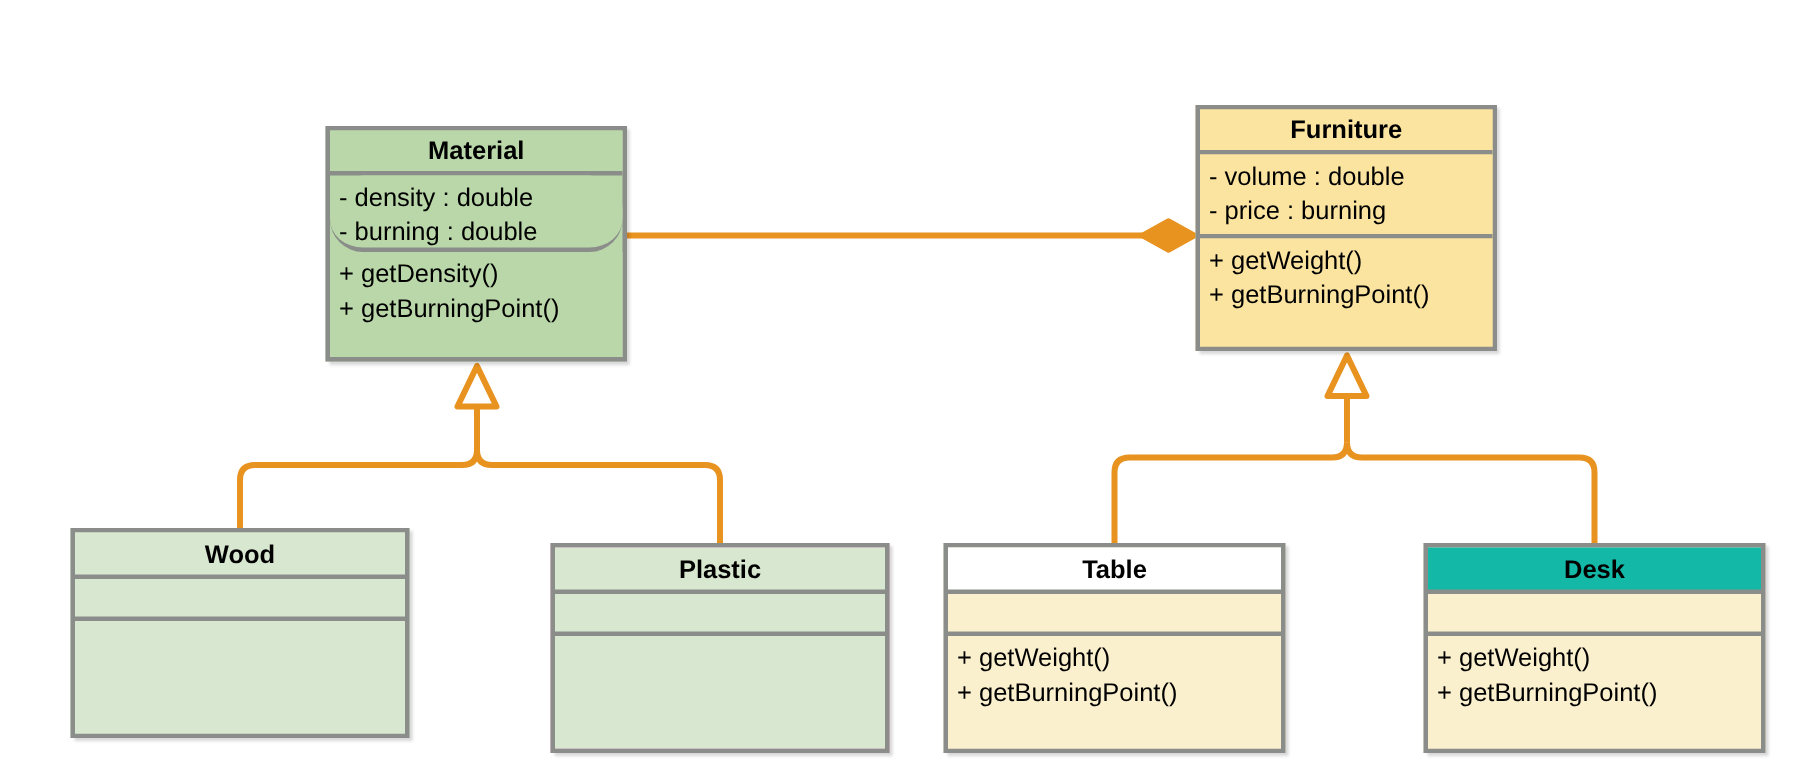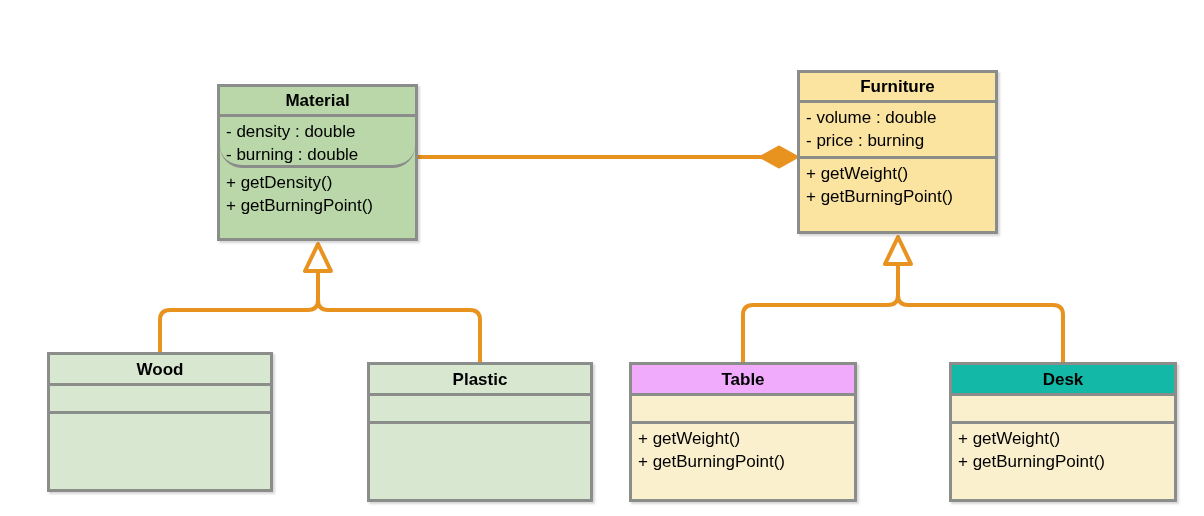--- a/index.html
+++ b/index.html
@@ -67,21 +67,21 @@
   #cls-wood .uml-name{height:31px;background:#d8e8d0;}
   #cls-wood .uml-attrs{height:28px;background:#d8e8d0;}
   #cls-wood .uml-ops{background:#d8e8d0;}
 
   #cls-plastic{left:367px;top:362px;width:226px;height:140px;background:#f9a8d4;}
   #cls-plastic .uml-name{height:31px;background:#d8e8d0;}
   #cls-plastic .uml-attrs{height:28px;background:#d8e8d0;}
   #cls-plastic .uml-ops{background:#d8e8d0;}
 
   #cls-table{left:629px;top:362px;width:228px;height:140px;background:#fbf0cd;}
-  #cls-table .uml-name{height:31px;background:#f0abfc;}
+  #cls-table .uml-name{height:31px;background:#ffffff;}
   #cls-table .uml-attrs{height:28px;background:#fbf0cd;}
   #cls-table .uml-ops{background:#fbf0cd;}
 
   #cls-desk{left:949px;top:362px;width:228px;height:140px;background:#fbf0cd;}
   #cls-desk .uml-name{height:31px;background:#14b8a6;}
   #cls-desk .uml-attrs{height:28px;background:#fbf0cd;}
   #cls-desk .uml-ops{background:#fbf0cd;}
 </style>
 </head>
 <body>

